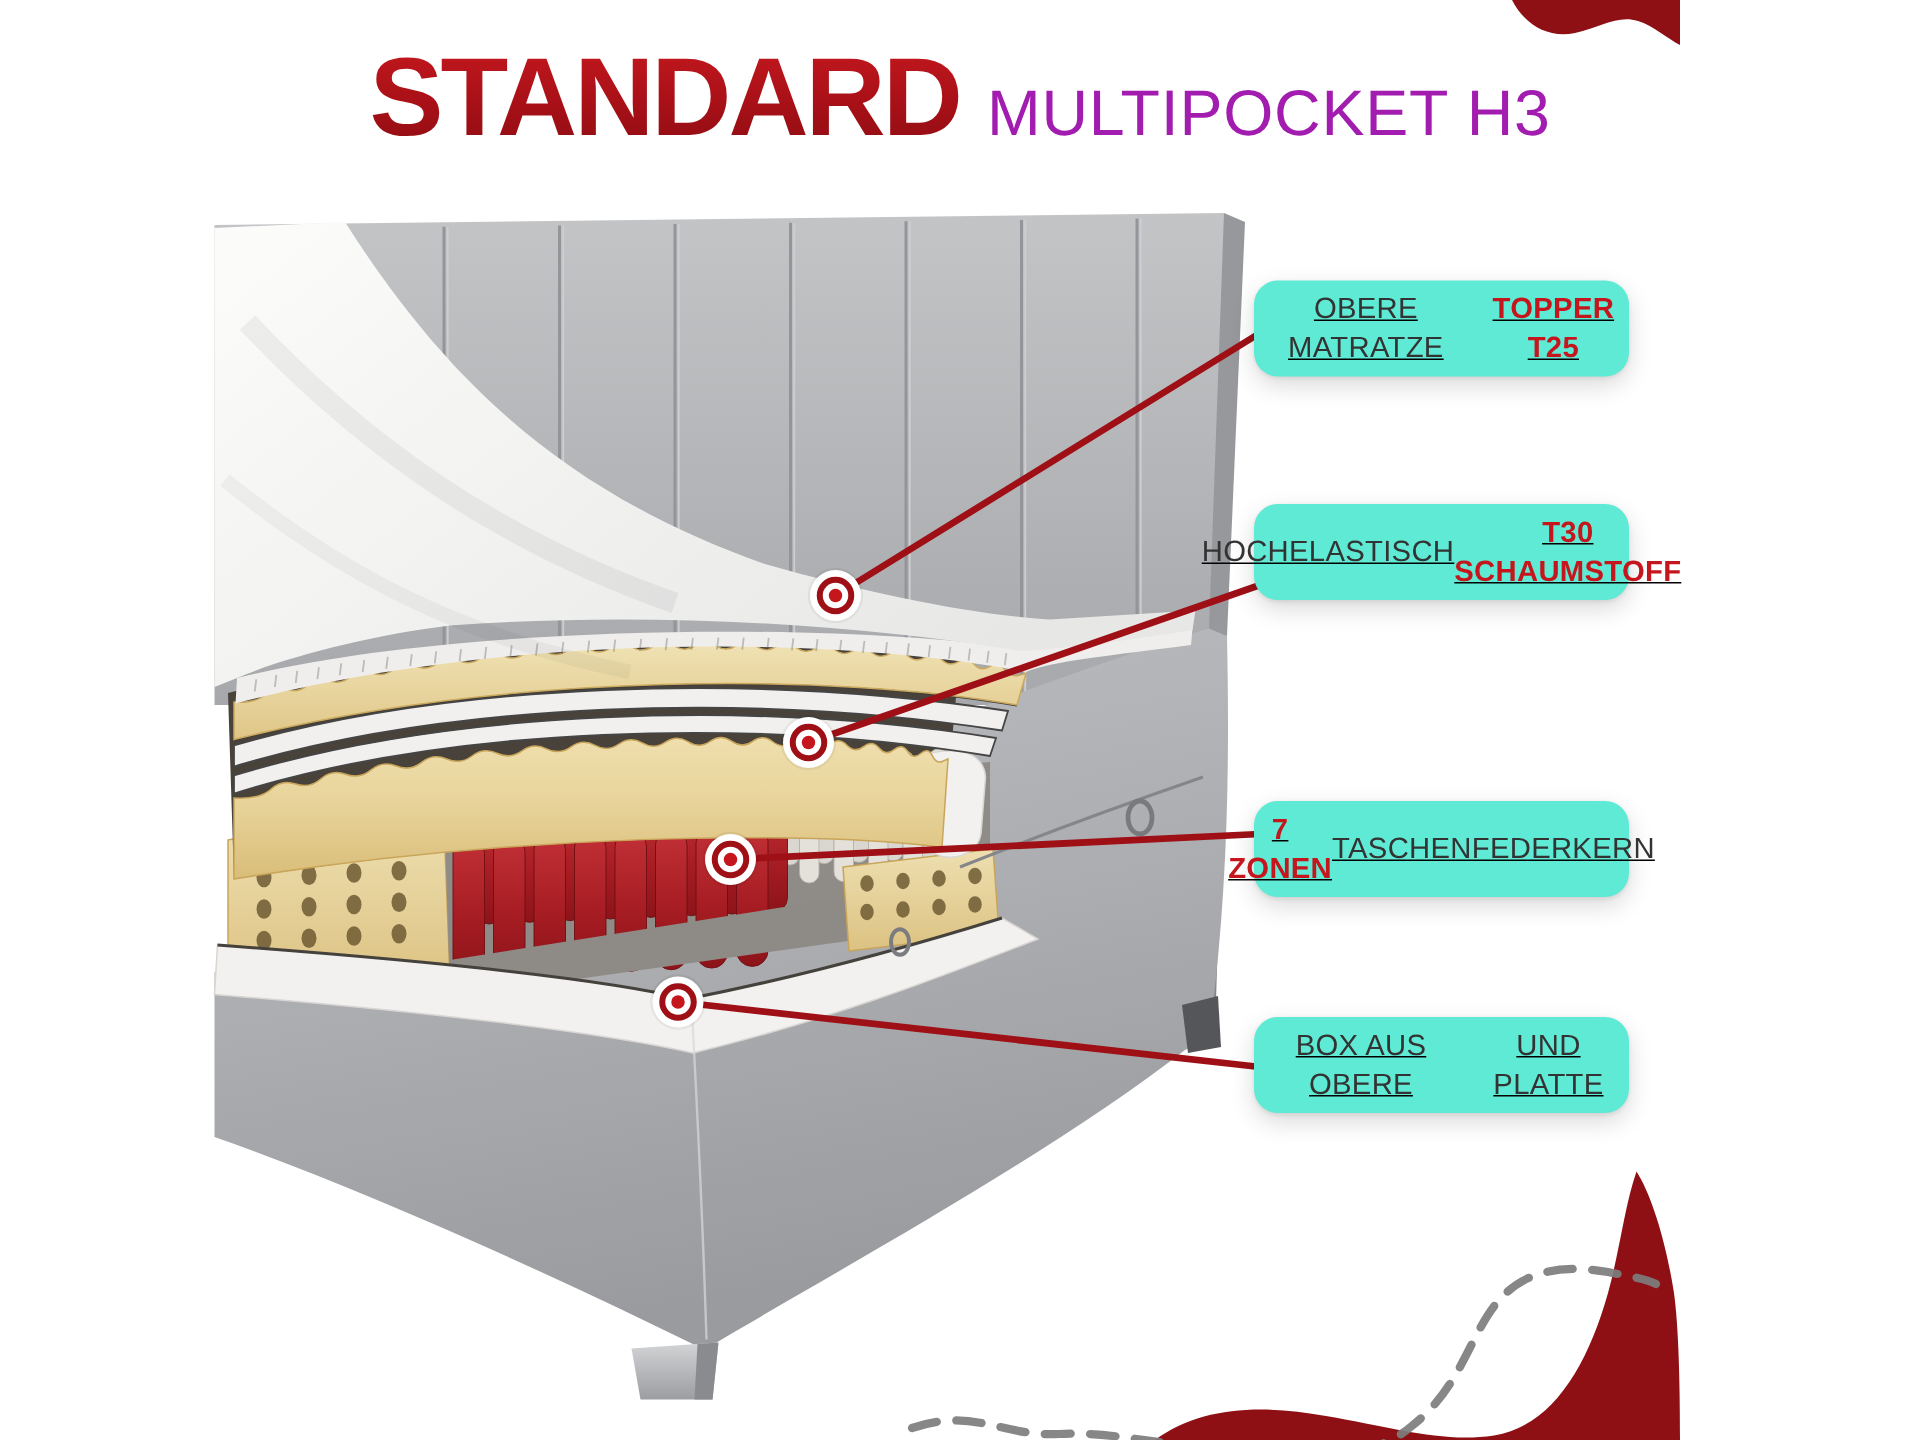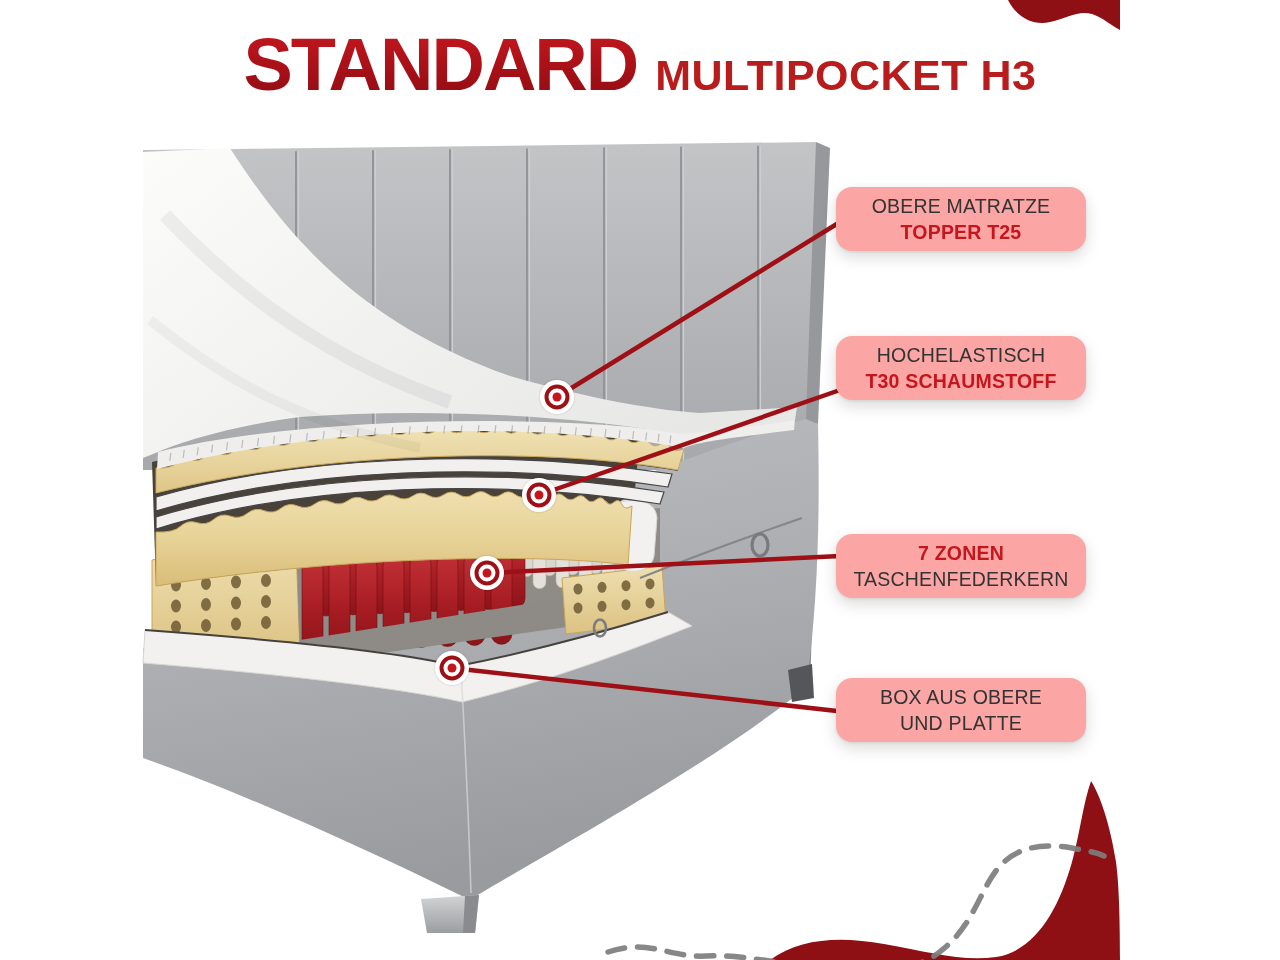--- a/index.html
+++ b/index.html
@@ -3,26 +3,26 @@
 <meta charset="utf-8">
 <style>
   html,body{margin:0;padding:0;background:#ffffff;}
   .stage{position:relative;width:1280px;height:960px;background:#fff;overflow:hidden;
          font-family:"Liberation Sans",sans-serif;}
   .title-row{position:absolute;top:28px;left:0;width:100%;display:flex;justify-content:center;
              align-items:baseline;gap:18px;z-index:3;}
   .title-primary{font-size:74px;font-weight:bold;letter-spacing:-2px;line-height:1;
                  background:linear-gradient(180deg,#c5181f 0%,#a81017 55%,#8f0d13 100%);
                  -webkit-background-clip:text;background-clip:text;color:transparent;}
-  .title-secondary{font-size:43px;font-weight:bold;letter-spacing:0.5px;color:#b91c1c;line-height:1;}
+  .title-secondary{font-size:43px;font-weight:normal;letter-spacing:0.5px;color:#a21caf;line-height:1;}
   svg.bed{position:absolute;inset:0;z-index:1;}
-  .callout{position:absolute;left:836px;width:250px;height:64px;background:#fca5a5;border-radius:16px;
+  .callout{position:absolute;left:836px;width:250px;height:64px;background:#5eead4;border-radius:16px;
            box-shadow:0 6px 16px rgba(0,0,0,0.15),0 1px 3px rgba(0,0,0,0.08);
-           display:flex;flex-direction:column;justify-content:center;align-items:center;
-           z-index:2;text-align:center;}
+           display:flex;justify-content:center;align-items:center;
+           z-index:2;text-align:center;text-decoration:underline;}
   .callout .ln{font-size:19.5px;line-height:26px;letter-spacing:0.2px;color:#333;}
   .callout .ln.red{color:var(--accent,#c4161c);font-weight:bold;}
   #callout-1{top:187px;} #callout-2{top:336px;} #callout-3{top:534px;} #callout-4{top:678px;}
   .connector{stroke:var(--line,#9e1016);stroke-width:4.5;stroke-linecap:round;fill:none;}
   .marker-ring{fill:none;stroke:var(--line,#9e1016);stroke-width:4;}
   .marker-dot{fill:var(--accent,#c4161c);}
   .blob{fill:var(--blob,#8e1014);}
   .dashes{fill:none;stroke:#7d7d7d;stroke-width:5.5;stroke-linecap:round;stroke-dasharray:17 13;opacity:.92;}
 </style>
 </head>

